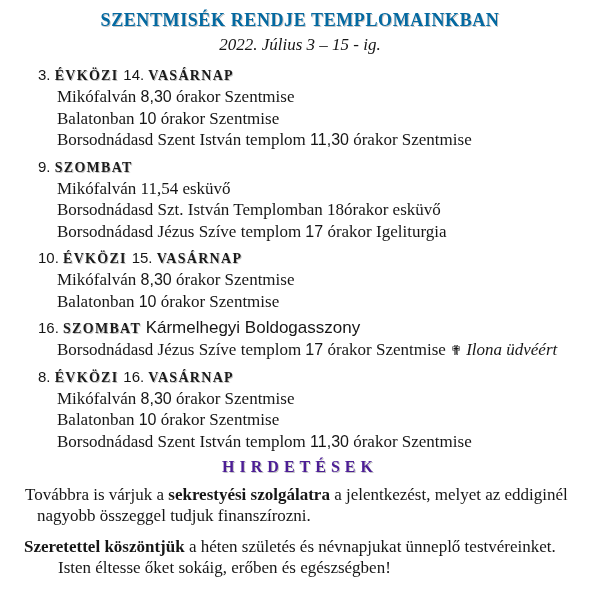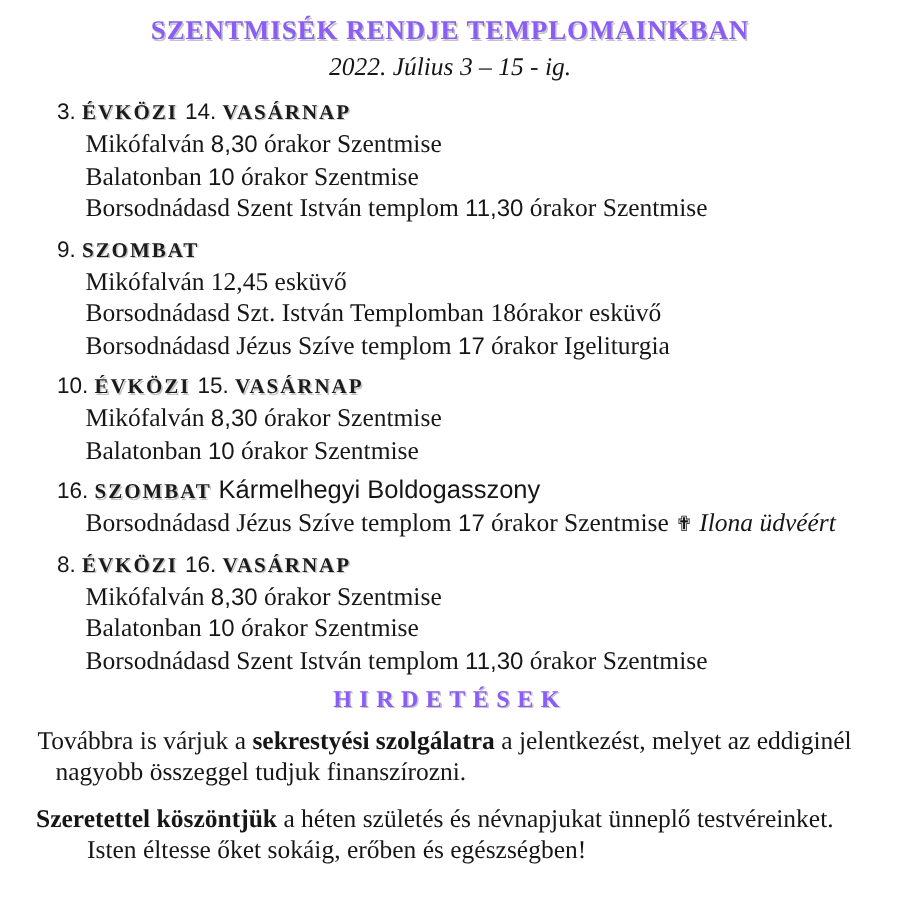--- a/index.html
+++ b/index.html
@@ -6,21 +6,21 @@
   .page{
     width:600px;height:598px;box-sizing:border-box;
     background:#ffffff;color:#161616;overflow:hidden;
     padding-top:10px;
     font-family:"Liberation Serif", serif;
   }
   .title{
     text-align:center;
     font:700 18px "Liberation Serif", serif;
     letter-spacing:0.6px;
-    color:#8b5cf6;
+    color:#0369a1;
     text-shadow:1px 1px 0 rgba(150,150,150,0.55);
   }
   .subtitle{
     text-align:center;
     font:italic 400 17px "Liberation Serif", serif;
     margin-top:4px;
   }
   .sections{margin-top:9px;}
   .section{margin-bottom:5px;}
   .sec-heading{
@@ -47,21 +47,21 @@
   .f-sans{font:400 16px "Liberation Sans", sans-serif;}
   .f-italic{font:italic 400 17px "Liberation Serif", serif;}
   .f-bold{font:700 17px "Liberation Serif", serif;}
   .f-cross{font:400 14px "DejaVu Sans", sans-serif;}
   .hird{
     text-align:center;
     font:700 16px "Liberation Serif", serif;
     letter-spacing:5px;
     margin-top:6px;
     margin-bottom:8px;
-    color:#8b5cf6;
+    color:#4c1d95;
     text-shadow:1px 1px 0 rgba(150,150,150,0.55);
   }
   .para{line-height:21px;white-space:nowrap;}
   .para-hang1{margin-left:25px;}
   .para-hang2{margin-left:37px;}
   .para-normal{margin-left:24px;margin-top:10px;}
   .para-center{margin-left:58px;}
 </style>
 </head>
 <body>
@@ -71,21 +71,21 @@
   <div class="subtitle">2022. Július 3 – 15 - ig.</div>
   <div class="sections" id="sections">
       <div class="section">
         <div class="sec-heading"><span class="f-hnum">3. </span><span class="f-hcaps">ÉVKÖZI </span><span class="f-hnum">14. </span><span class="f-hcaps">VASÁRNAP</span></div>
         <div class="sec-line"><span class="f-serif">Mikófalván </span><span class="f-sans">8,30</span><span class="f-serif"> órakor Szentmise</span></div>
         <div class="sec-line"><span class="f-serif">Balatonban </span><span class="f-sans">10</span><span class="f-serif"> órakor Szentmise</span></div>
         <div class="sec-line"><span class="f-serif">Borsodnádasd Szent István templom </span><span class="f-sans">11,30</span><span class="f-serif"> órakor Szentmise</span></div>
       </div>
       <div class="section">
         <div class="sec-heading"><span class="f-hnum">9. </span><span class="f-hcaps">SZOMBAT</span></div>
-        <div class="sec-line"><span class="f-serif">Mikófalván 12,45 esküvő</span></div>
+        <div class="sec-line"><span class="f-serif">Mikófalván 11,54 esküvő</span></div>
         <div class="sec-line"><span class="f-serif">Borsodnádasd Szt. István Templomban 18órakor esküvő</span></div>
         <div class="sec-line"><span class="f-serif">Borsodnádasd Jézus Szíve templom </span><span class="f-sans">17</span><span class="f-serif"> órakor Igeliturgia</span></div>
       </div>
       <div class="section">
         <div class="sec-heading"><span class="f-hnum">10. </span><span class="f-hcaps">ÉVKÖZI </span><span class="f-hnum">15. </span><span class="f-hcaps">VASÁRNAP</span></div>
         <div class="sec-line"><span class="f-serif">Mikófalván </span><span class="f-sans">8,30</span><span class="f-serif"> órakor Szentmise</span></div>
         <div class="sec-line"><span class="f-serif">Balatonban </span><span class="f-sans">10</span><span class="f-serif"> órakor Szentmise</span></div>
       </div>
       <div class="section">
         <div class="sec-heading"><span class="f-hnum">16. </span><span class="f-hcaps">SZOMBAT </span><span class="f-sansname">Kármelhegyi Boldogasszony</span></div>

